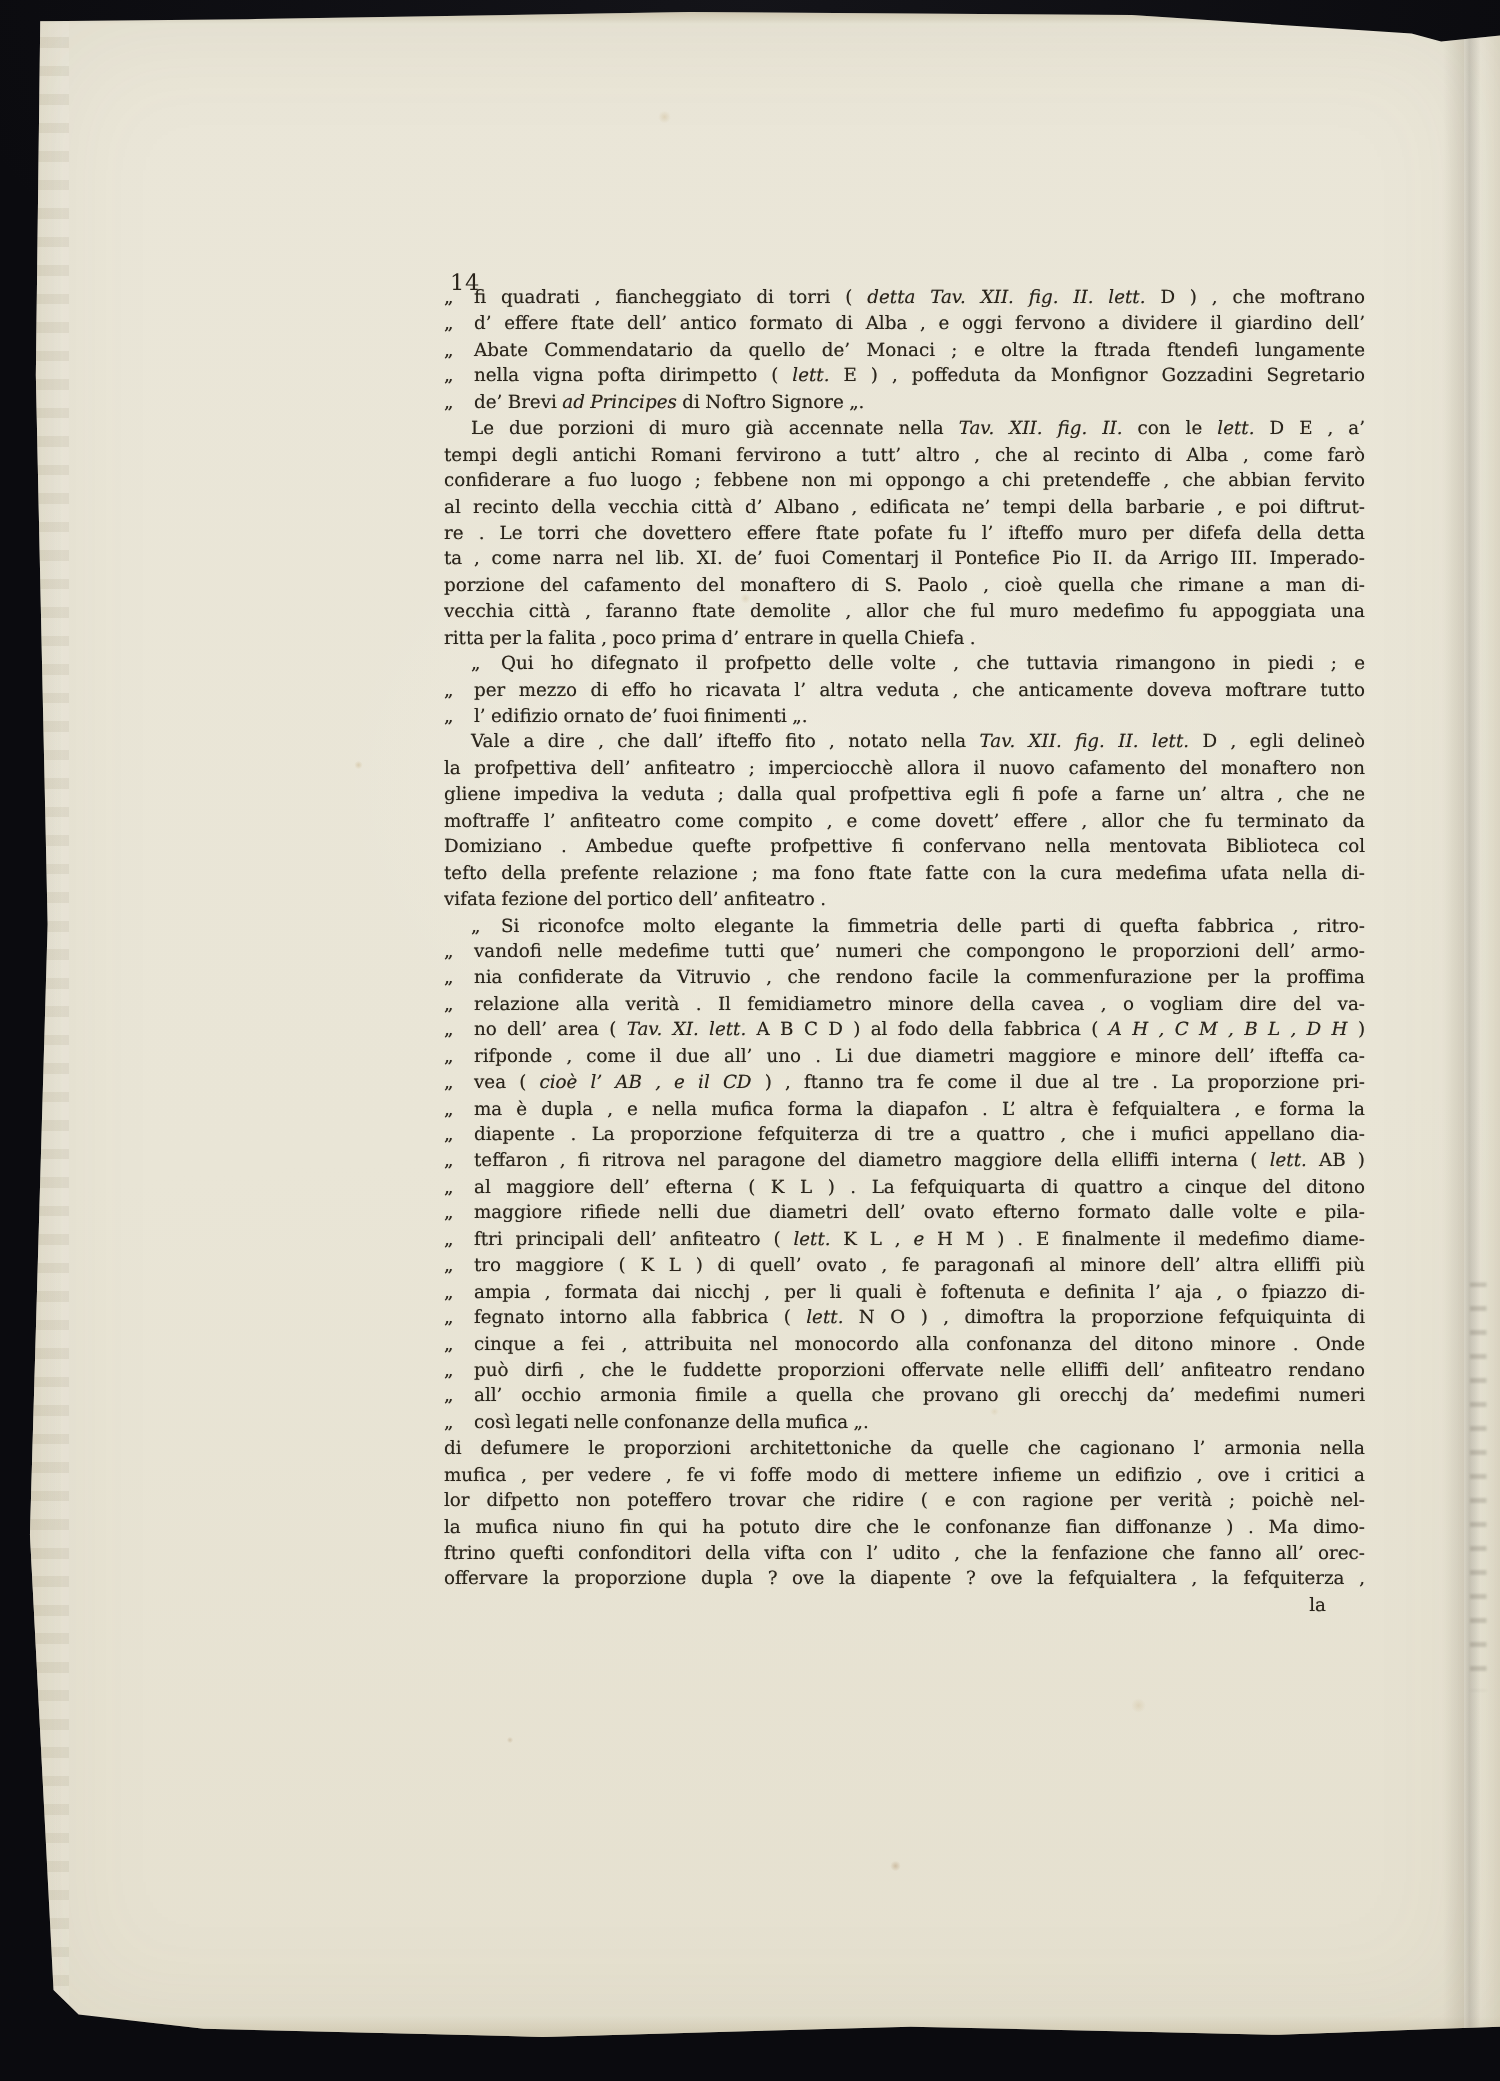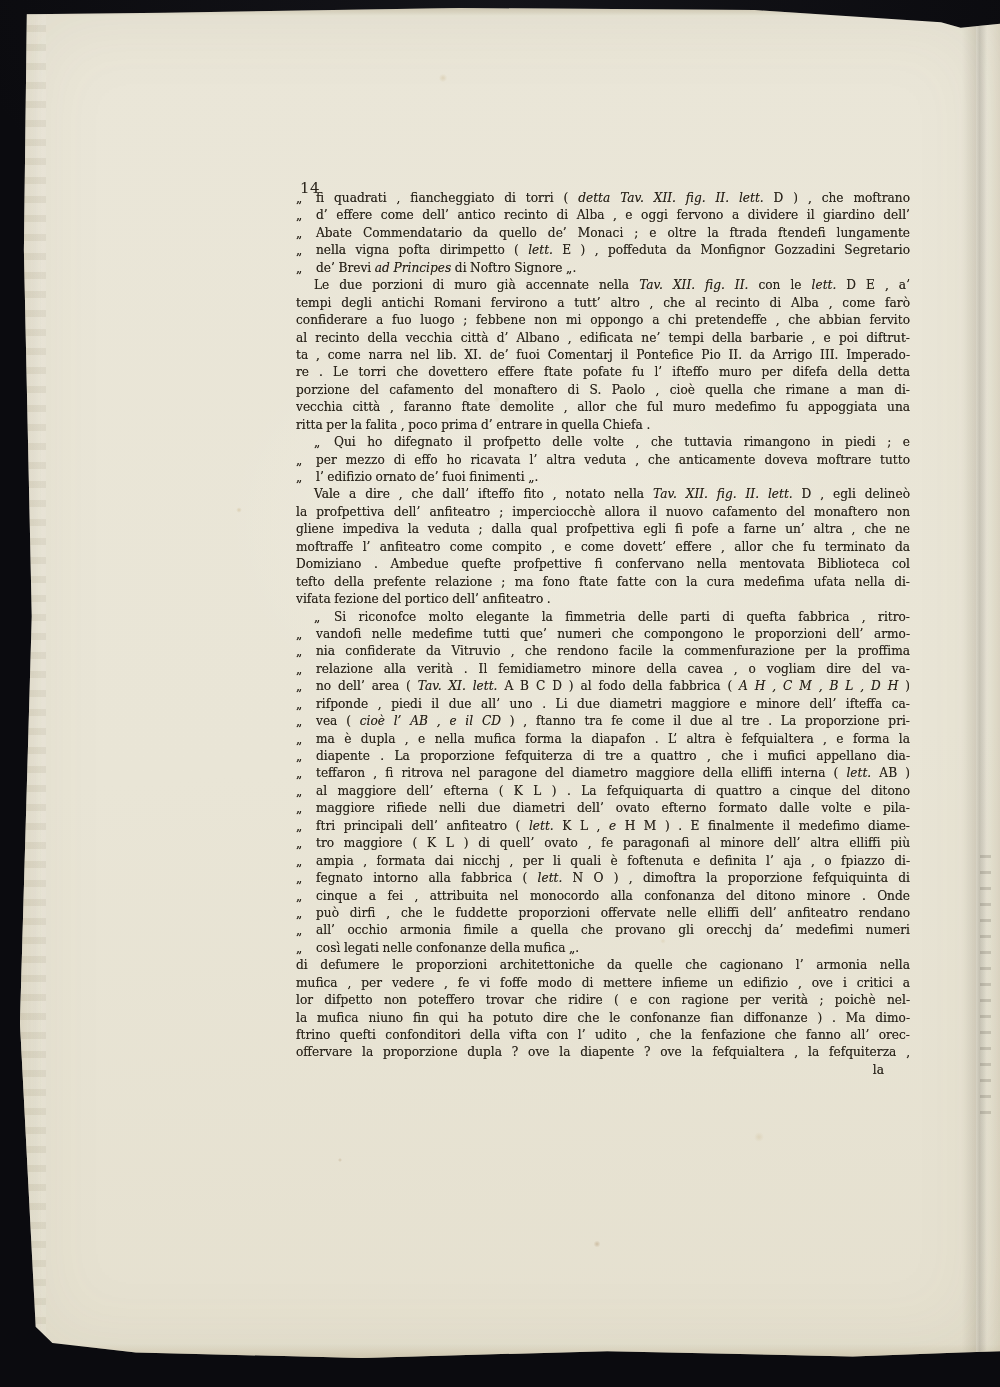--- a/index.html
+++ b/index.html
@@ -77,21 +77,21 @@
 
   <div class="page-number">14</div>
 
   <div class="text-col" id="textcol">
       <div class="line just">
         <span class="qmark">„</span>
         <span class="ltext">fi quadrati , fiancheggiato di torri ( <i>detta Tav. XII. fig. II. lett.</i> D ) , che moftrano</span>
       </div>
       <div class="line just">
         <span class="qmark">„</span>
-        <span class="ltext">d’ effere come dell’ antico recinto di Alba , e oggi fervono a dividere il giardino dell’</span>
+        <span class="ltext">d’ effere ftate dell’ antico formato di Alba , e oggi fervono a dividere il giardino dell’</span>
       </div>
       <div class="line just">
         <span class="qmark">„</span>
         <span class="ltext">Abate Commendatario da quello de’ Monaci ; e oltre la ftrada ftendefi lungamente</span>
       </div>
       <div class="line just">
         <span class="qmark">„</span>
         <span class="ltext">nella vigna pofta dirimpetto ( <i>lett.</i> E ) , poffeduta da Monfignor Gozzadini Segretario</span>
       </div>
       <div class="line">
@@ -104,24 +104,24 @@
       <div class="line just">
         <span class="ltext">tempi degli antichi Romani fervirono a tutt’ altro , che al recinto di Alba , come farò</span>
       </div>
       <div class="line just">
         <span class="ltext">confiderare a fuo luogo ; febbene non mi oppongo a chi pretendeffe , che abbian fervito</span>
       </div>
       <div class="line just">
         <span class="ltext">al recinto della vecchia città d’ Albano , edificata ne’ tempi della barbarie , e poi diftrut-</span>
       </div>
       <div class="line just">
+        <span class="ltext">re . Le torri che dovettero effere ftate pofate fu l’ ifteffo muro per difefa della detta</span>
+      </div>
+      <div class="line just">
         <span class="ltext">ta , come narra nel lib. XI. de’ fuoi Comentarj il Pontefice Pio II. da Arrigo III. Imperado-</span>
-      </div>
-      <div class="line just">
-        <span class="ltext">re . Le torri che dovettero effere ftate pofate fu l’ ifteffo muro per difefa della detta</span>
       </div>
       <div class="line just">
         <span class="ltext">porzione del cafamento del monaftero di S. Paolo , cioè quella che rimane a man di-</span>
       </div>
       <div class="line just">
         <span class="ltext">vecchia città , faranno ftate demolite , allor che ful muro medefimo fu appoggiata una</span>
       </div>
       <div class="line">
         <span class="ltext">ritta per la falita , poco prima d’ entrare in quella Chiefa .</span>
       </div>
@@ -173,21 +173,21 @@
       <div class="line just">
         <span class="qmark">„</span>
         <span class="ltext">relazione alla verità . Il femidiametro minore della cavea , o vogliam dire del va-</span>
       </div>
       <div class="line just">
         <span class="qmark">„</span>
         <span class="ltext">no dell’ area ( <i>Tav. XI. lett.</i> A B C D ) al fodo della fabbrica ( <i>A H , C M , B L , D H</i> )</span>
       </div>
       <div class="line just">
         <span class="qmark">„</span>
-        <span class="ltext">rifponde , piedi il due all’ uno . Li due diametri maggiore e minore dell’ ifteffa ca-</span>
+        <span class="ltext">rifponde , come il due all’ uno . Li due diametri maggiore e minore dell’ ifteffa ca-</span>
       </div>
       <div class="line just">
         <span class="qmark">„</span>
         <span class="ltext">vea ( <i>cioè l’ AB , e il CD</i> ) , ftanno tra fe come il due al tre . La proporzione pri-</span>
       </div>
       <div class="line just">
         <span class="qmark">„</span>
         <span class="ltext">ma è dupla , e nella mufica forma la diapafon . L’ altra è fefquialtera , e forma la</span>
       </div>
       <div class="line just">

